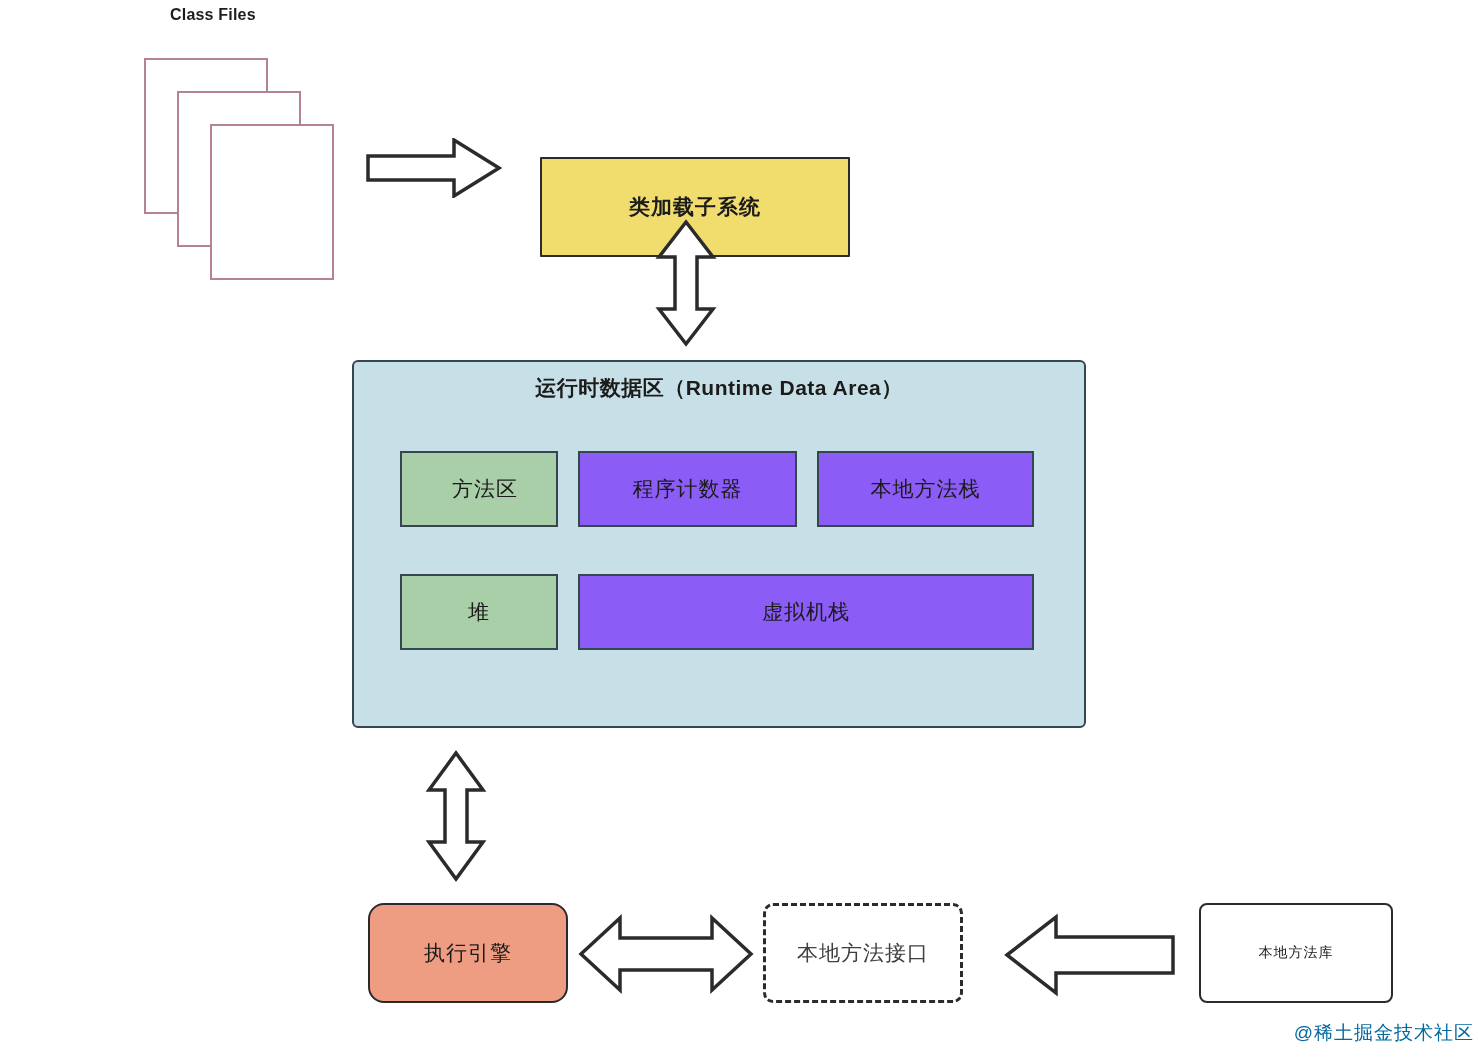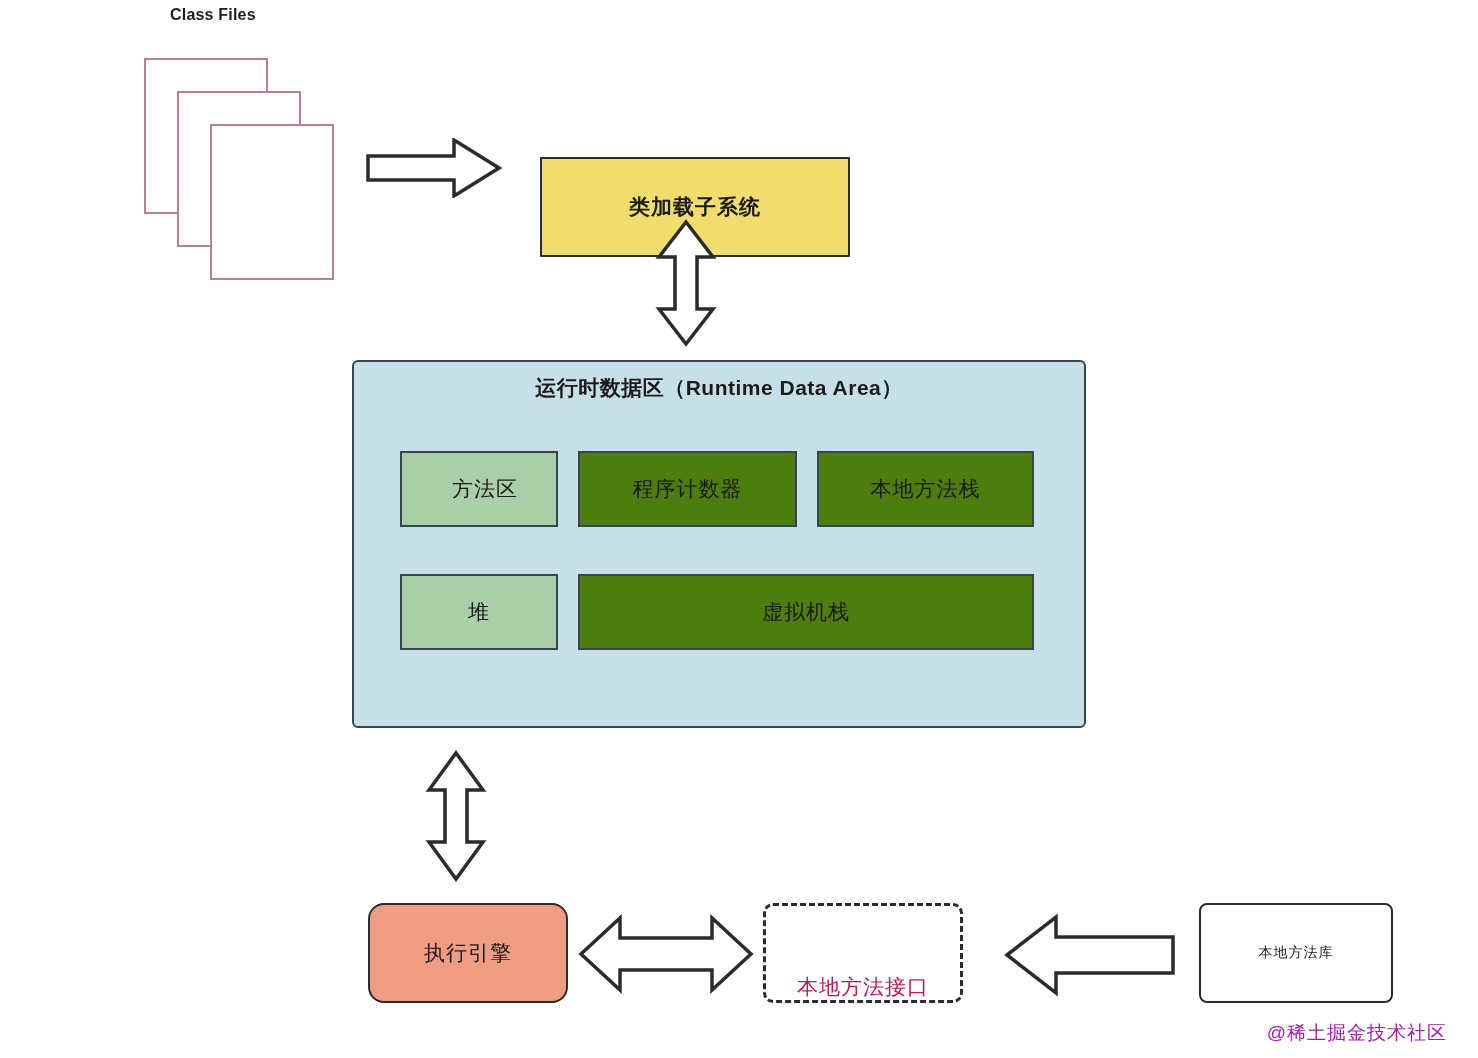--- a/index.html
+++ b/index.html
@@ -85,21 +85,21 @@
     position: absolute;
     border: 2px solid #36454f;
     display: flex;
     align-items: center;
     justify-content: center;
     font-size: 21px;
     color: #1b1b1b;
     letter-spacing: 1px;
   }
   .rt-green { background: #a9cfa8; }
-  .rt-yellow { background: #4d7c0f; }
+  .rt-yellow { background: #8b5cf6; }
 
   #cell-method-area   { left: 46px;  top: 89px;  width: 158px; height: 76px; padding-left: 12px; }
   #cell-pc-register   { left: 224px; top: 89px;  width: 219px; height: 76px; }
   #cell-native-stack  { left: 463px; top: 89px;  width: 217px; height: 76px; }
   #cell-heap          { left: 46px;  top: 212px; width: 158px; height: 76px; }
   #cell-vm-stack      { left: 224px; top: 212px; width: 456px; height: 76px; }
 
   
   #exec-engine-box {
     left: 368px; top: 903px;
@@ -111,23 +111,22 @@
     color: #1b1b1b;
     letter-spacing: 1px;
   }
   #native-interface-box {
     left: 763px; top: 903px;
     width: 200px; height: 100px;
     background: #ffffff;
     border: 3px dashed #2b2b2b;
     border-radius: 10px;
     font-size: 21px;
-    color: #be185d;
-    letter-spacing: 1px;
-    align-items: flex-end;
+    color: #404040;
+    letter-spacing: 1px;
   }
   #native-library-box {
     left: 1199px; top: 903px;
     width: 194px; height: 100px;
     background: #ffffff;
     border: 2px solid #2b2b2b;
     border-radius: 8px;
     font-size: 14px;
     color: #1b1b1b;
     letter-spacing: 1px;
@@ -136,23 +135,23 @@
   
   .arrow-svg { display: block; }
   #arrow-classfiles-to-loader { left: 366px; top: 138px; }
   #arrow-loader-to-runtime    { left: 655px; top: 219px; }
   #arrow-runtime-to-exec      { left: 425px; top: 750px; }
   #arrow-exec-to-native       { left: 578px; top: 910px; }
   #arrow-library-to-native    { left: 1004px; top: 913px; }
 
   
   #watermark {
-    right: 31px; bottom: 12px;
+    right: 4px; bottom: 12px;
     font-size: 19px;
-    color: #a21caf;
+    color: #0369a1;
     letter-spacing: 1px;
     white-space: nowrap;
   }
 </style>
 </head>
 <body>
 
 <div id="canvas">
 
   <div class="abs" id="class-files-label">Class Files</div>

